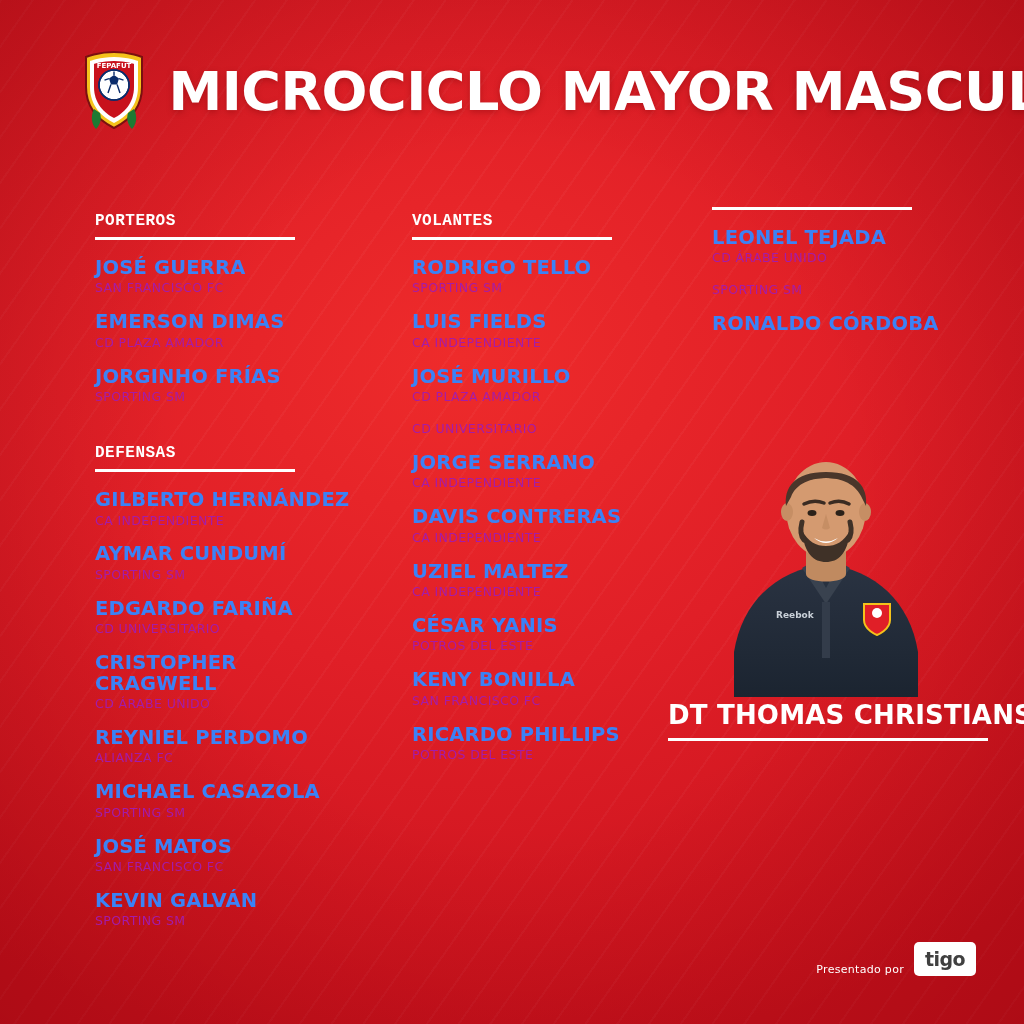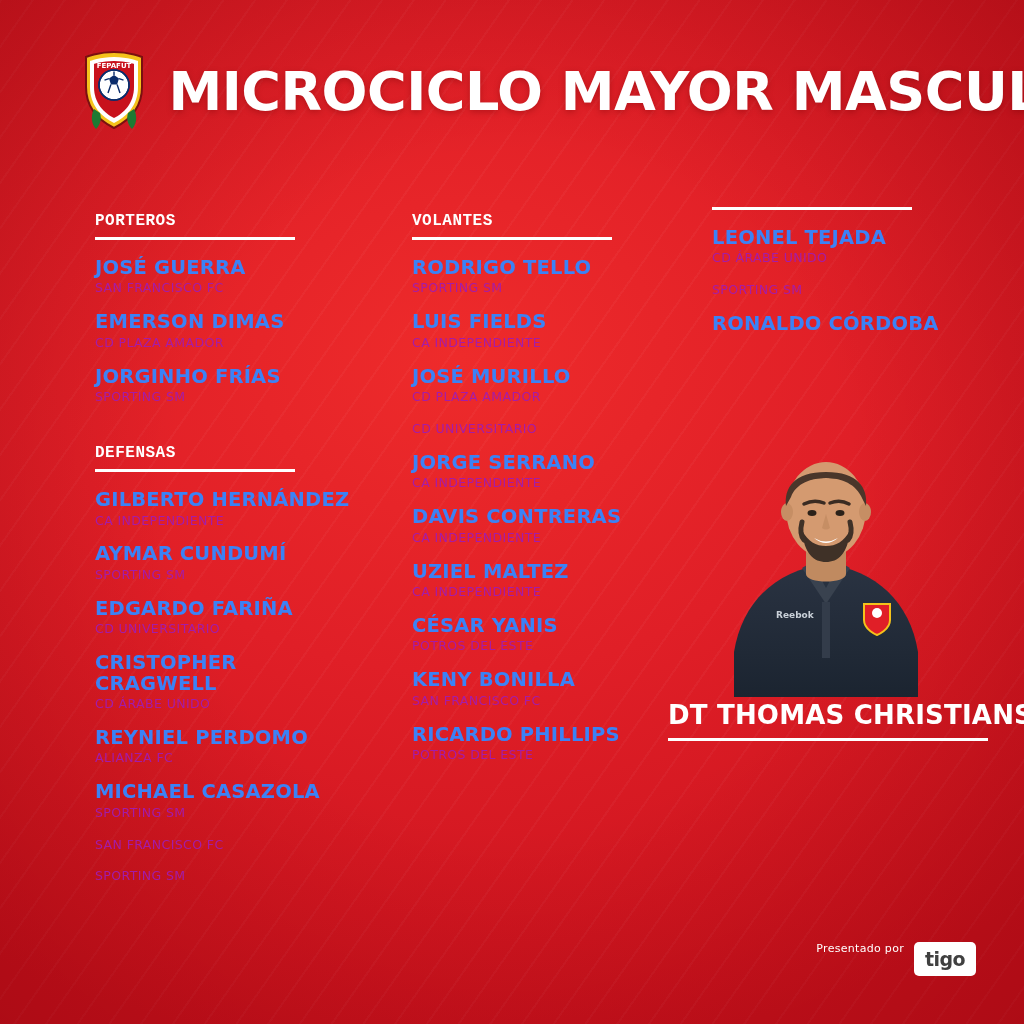--- a/index.html
+++ b/index.html
@@ -112,21 +112,21 @@
     color:#ffffff;
     text-transform:uppercase;
     letter-spacing:0.2px;
     white-space:nowrap;
   }
   .coach-rule { height:3px; background:#ffffff; margin-top:8px; width:320px; }
 
   
   .sponsor {
     position:absolute; right:48px; bottom:48px;
-    display:flex; align-items:flex-start; gap:10px;
+    display:flex; align-items:flex-end; gap:10px;
   }
   .sponsor-text {
     font-family:"DejaVu Sans", sans-serif;
     font-size:11px;
     color:#ffffff;
     letter-spacing:0.3px;
   }
   .tigo-logo {
     width:62px; height:34px; border-radius:5px;
     background:#ffffff;
@@ -207,23 +207,25 @@
     </div>
     <div class="player">
       <div class="player-name">REYNIEL PERDOMO</div>
       <div class="player-club">ALIANZA FC</div>
     </div>
     <div class="player">
       <div class="player-name">MICHAEL CASAZOLA</div>
       <div class="player-club">SPORTING SM</div>
     </div>
     <div class="player">
+      <div class="player-name">JOSÉ MATOS</div>
       <div class="player-club">SAN FRANCISCO FC</div>
     </div>
     <div class="player">
+      <div class="player-name">KEVIN GALVÁN</div>
       <div class="player-club">SPORTING SM</div>
     </div>
   </div>
 
 </div>
 
 <div class="col col-volantes">
   <div class="group">
     <div class="group-title">VOLANTES</div>
     <div class="group-rule"></div>

